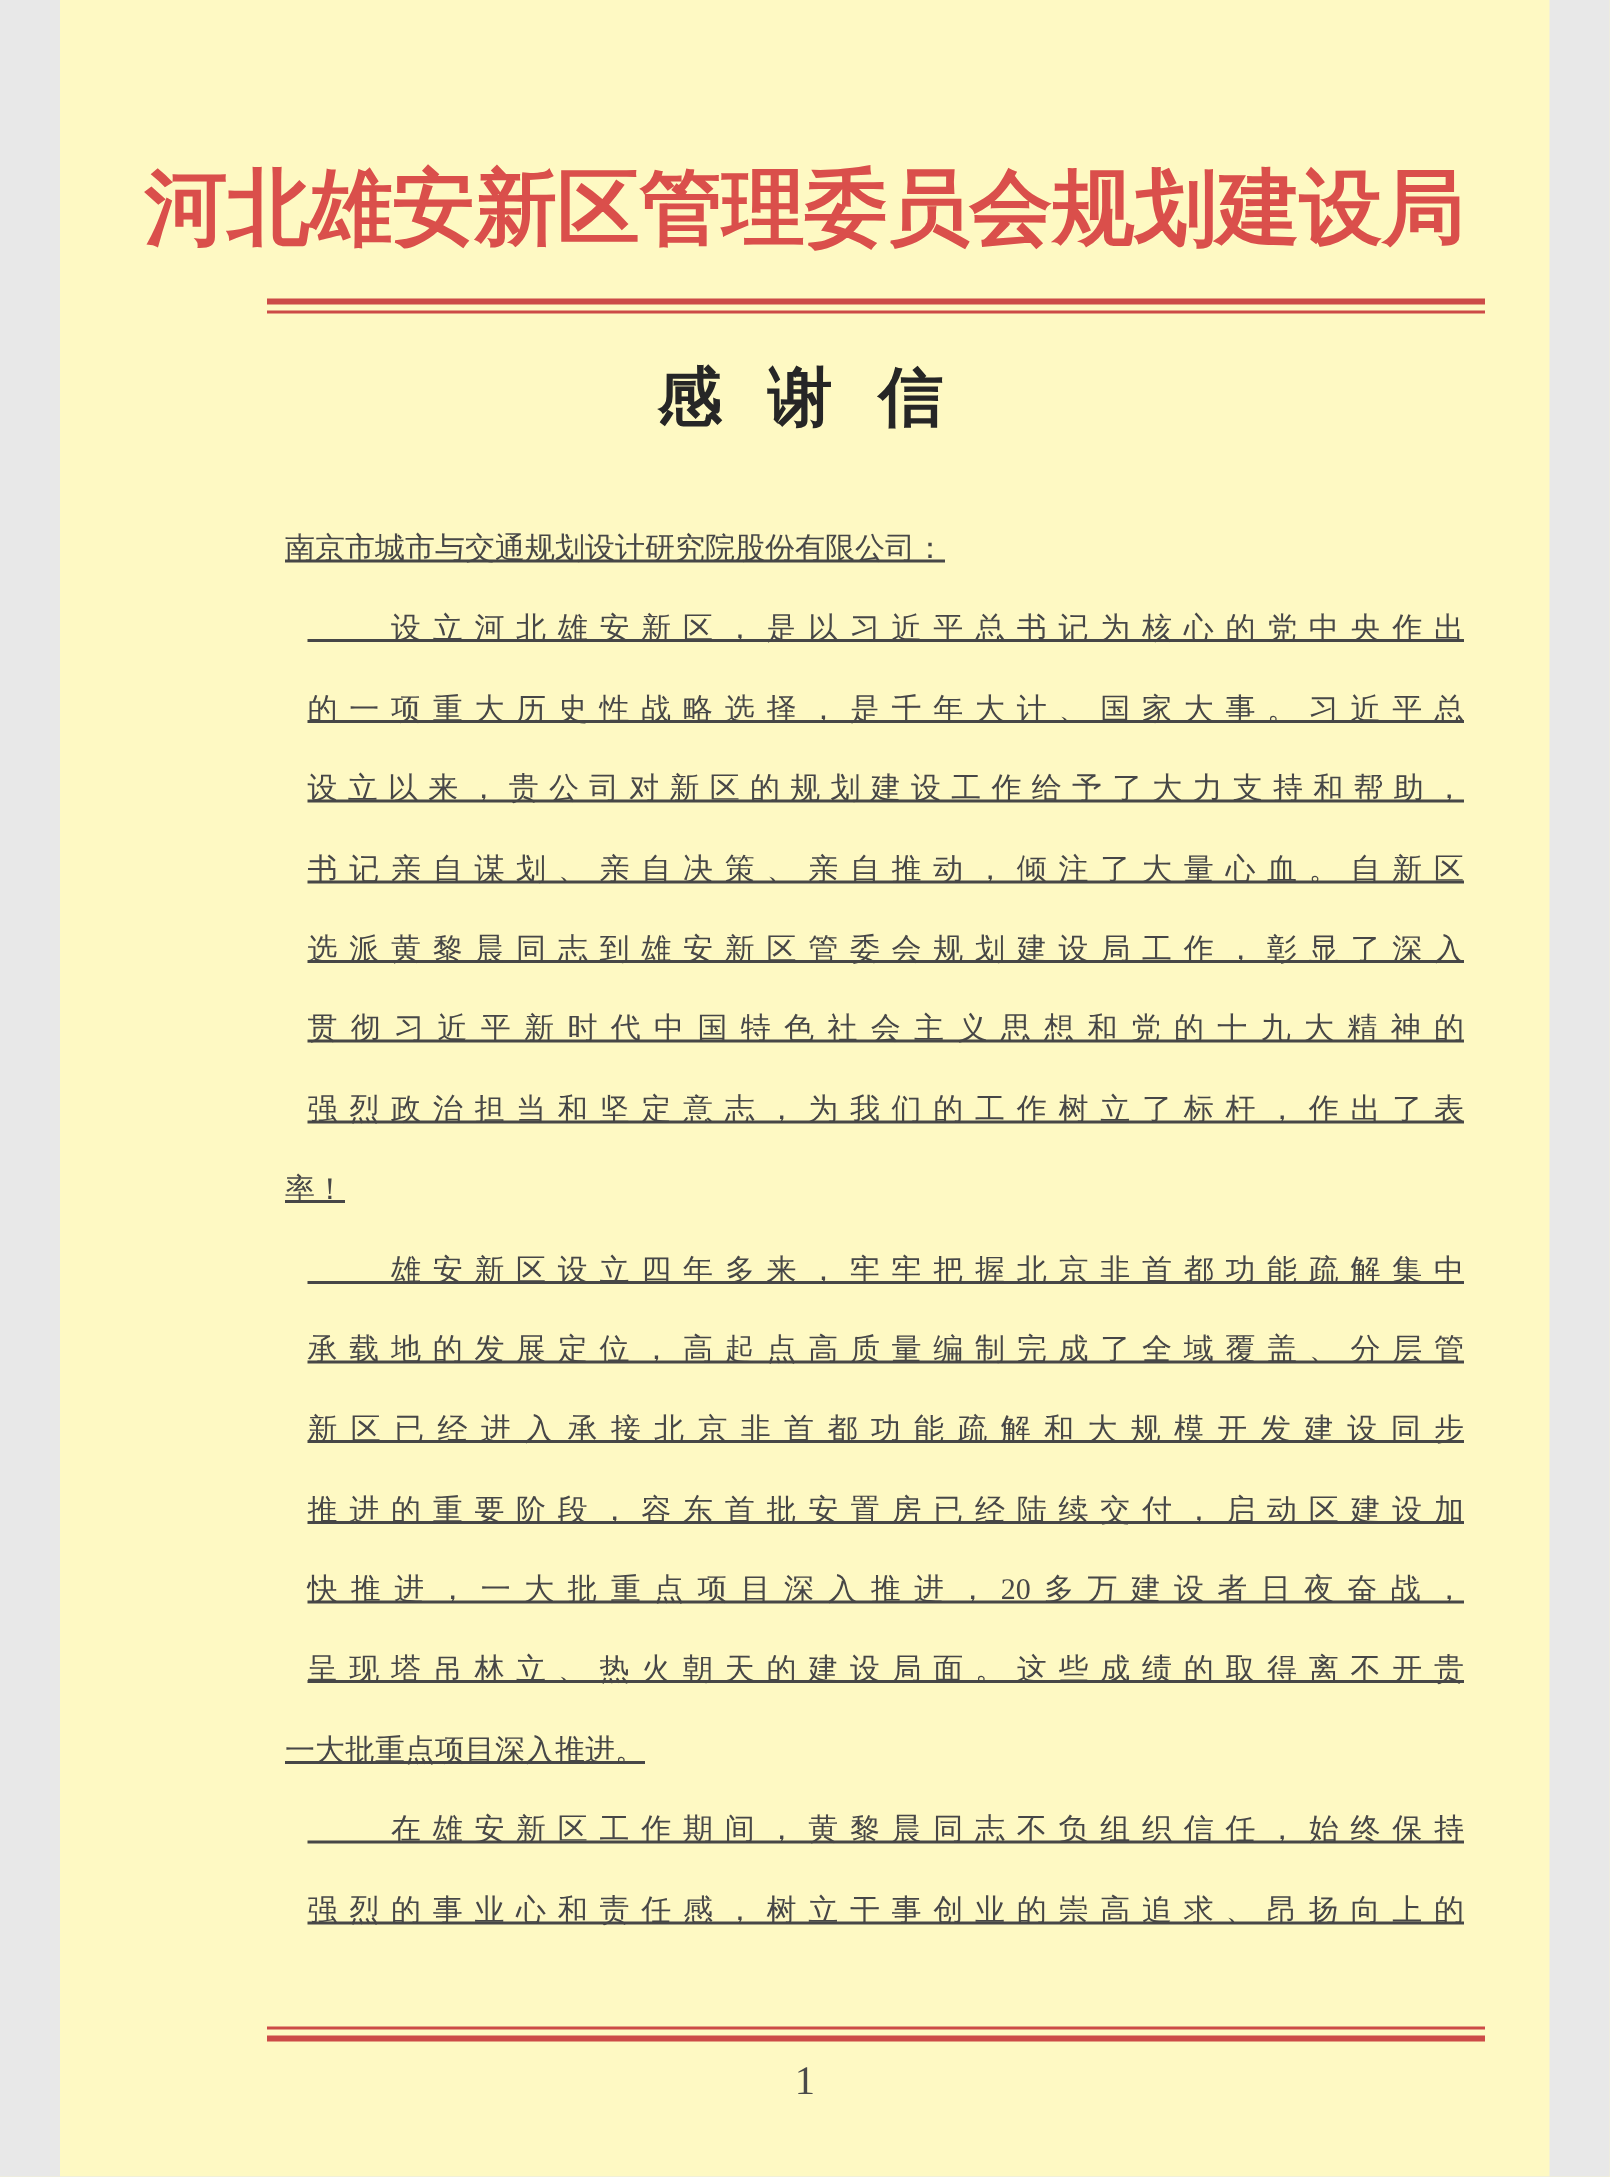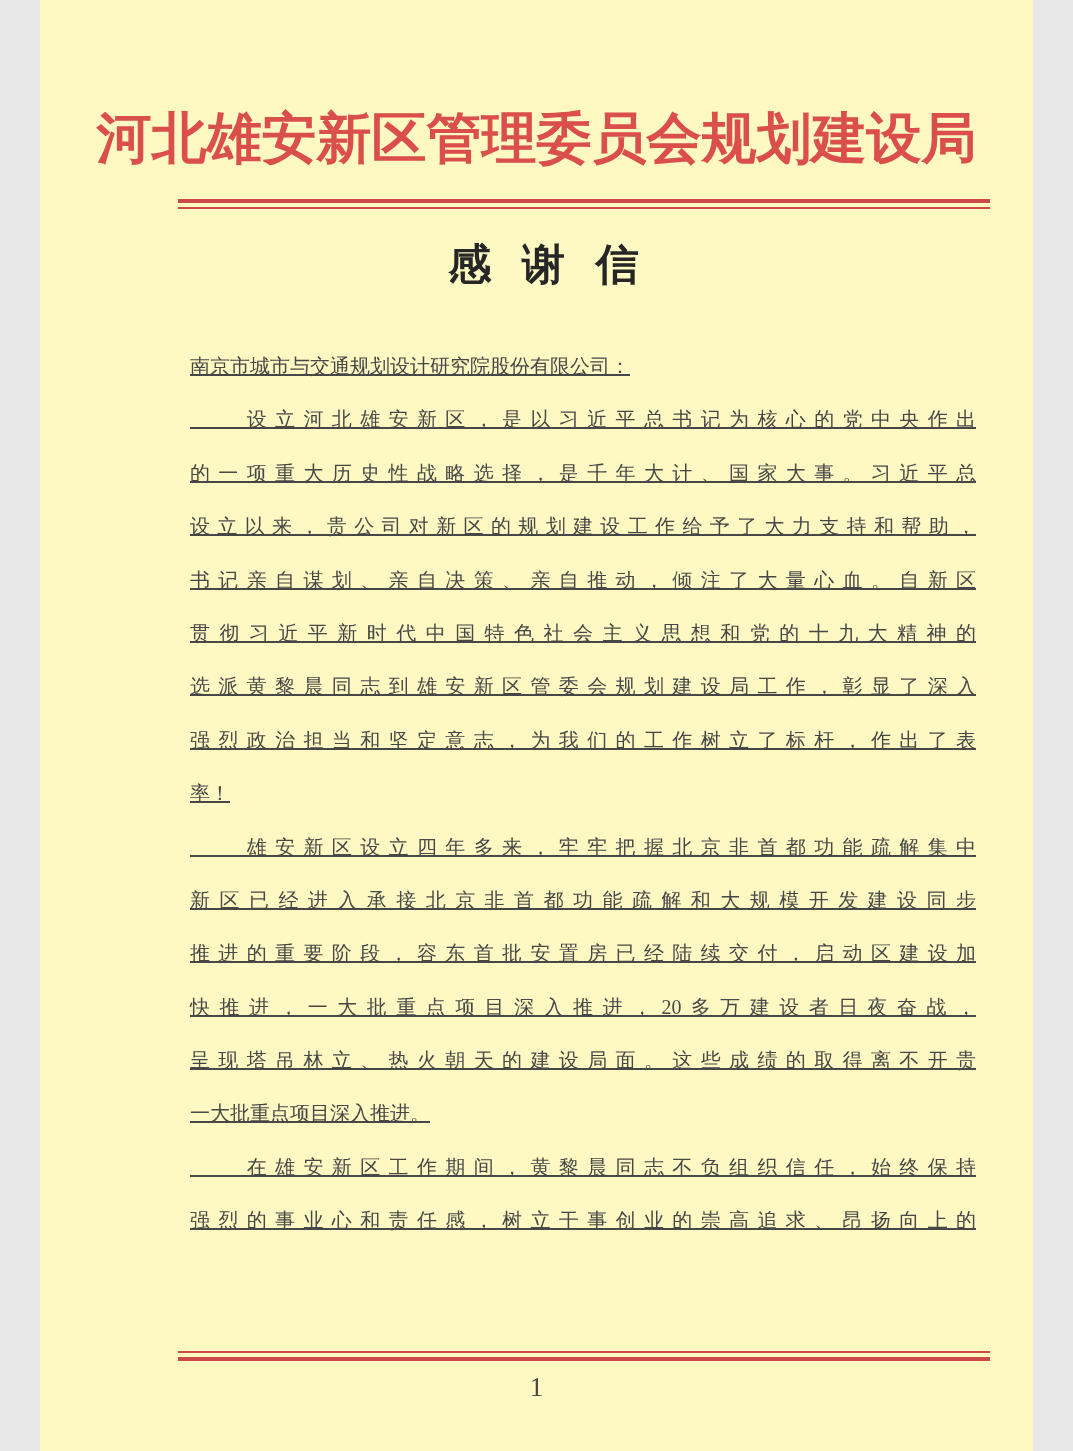--- a/index.html
+++ b/index.html
@@ -37,21 +37,21 @@
   }
   .rule .thick { height: 4px;   background: var(--rule, #cc4b47); }
   .rule .thin  { height: 1.5px; background: var(--rule, #cc4b47); }
   .rule .gap   { height: 4px; }
   .header-rule { top: 199px; }
   .footer-rule { top: 1351px; }
   
   .doc-title {
     position: absolute;
     top: 236px;
-    left: 12px;
+    left: 2px;
     width: 100%;
     text-align: center;
     color: #262626;
     font-size: 43px;
     font-weight: 700;
     letter-spacing: 10px;
     white-space: nowrap;
   }
   
   .letter-body {
@@ -65,20 +65,21 @@
   }
   .body-line {
     height: 53.4px;
     line-height: 53.4px;
     white-space: nowrap;
     text-align: left;
   }
   .body-line.fill {
     text-align: justify;
     text-align-last: justify;
+    margin-left: 15px;
   }
   
   .page-num {
     position: absolute;
     top: 1372px;
     left: 0;
     width: 100%;
     text-align: center;
     color: #4a4a4a;
     font-size: 27px;
@@ -98,25 +99,26 @@
   </div>
 
   <div class="doc-title">感 谢 信</div>
 
   <main class="letter-body">
       <div class="body-line">南京市城市与交通规划设计研究院股份有限公司：</div>
       <div class="body-line fill">　　设立河北雄安新区，是以习近平总书记为核心的党中央作出</div>
       <div class="body-line fill">的一项重大历史性战略选择，是千年大计、国家大事。习近平总</div>
       <div class="body-line fill">设立以来，贵公司对新区的规划建设工作给予了大力支持和帮助，</div>
       <div class="body-line fill">书记亲自谋划、亲自决策、亲自推动，倾注了大量心血。自新区</div>
+      <div class="body-line fill">选派黄黎晨同志到雄安新区管委会规划建设局工作，彰显了深入</div>
       <div class="body-line fill">贯彻习近平新时代中国特色社会主义思想和党的十九大精神的</div>
-      <div class="body-line fill">选派黄黎晨同志到雄安新区管委会规划建设局工作，彰显了深入</div>
       <div class="body-line fill">强烈政治担当和坚定意志，为我们的工作树立了标杆，作出了表</div>
       <div class="body-line">率！</div>
       <div class="body-line fill">　　雄安新区设立四年多来，牢牢把握北京非首都功能疏解集中</div>
+      <div class="body-line fill">承载地的发展定位，高起点高质量编制完成了全域覆盖、分层管</div>
       <div class="body-line fill">新区已经进入承接北京非首都功能疏解和大规模开发建设同步</div>
       <div class="body-line fill">推进的重要阶段，容东首批安置房已经陆续交付，启动区建设加</div>
       <div class="body-line fill">快推进，一大批重点项目深入推进，20多万建设者日夜奋战，</div>
       <div class="body-line fill">呈现塔吊林立、热火朝天的建设局面。这些成绩的取得离不开贵</div>
       <div class="body-line">一大批重点项目深入推进。</div>
       <div class="body-line fill">　　在雄安新区工作期间，黄黎晨同志不负组织信任，始终保持</div>
       <div class="body-line fill">强烈的事业心和责任感，树立干事创业的崇高追求、昂扬向上的</div>
     </main>
 
   <div class="rule footer-rule">

